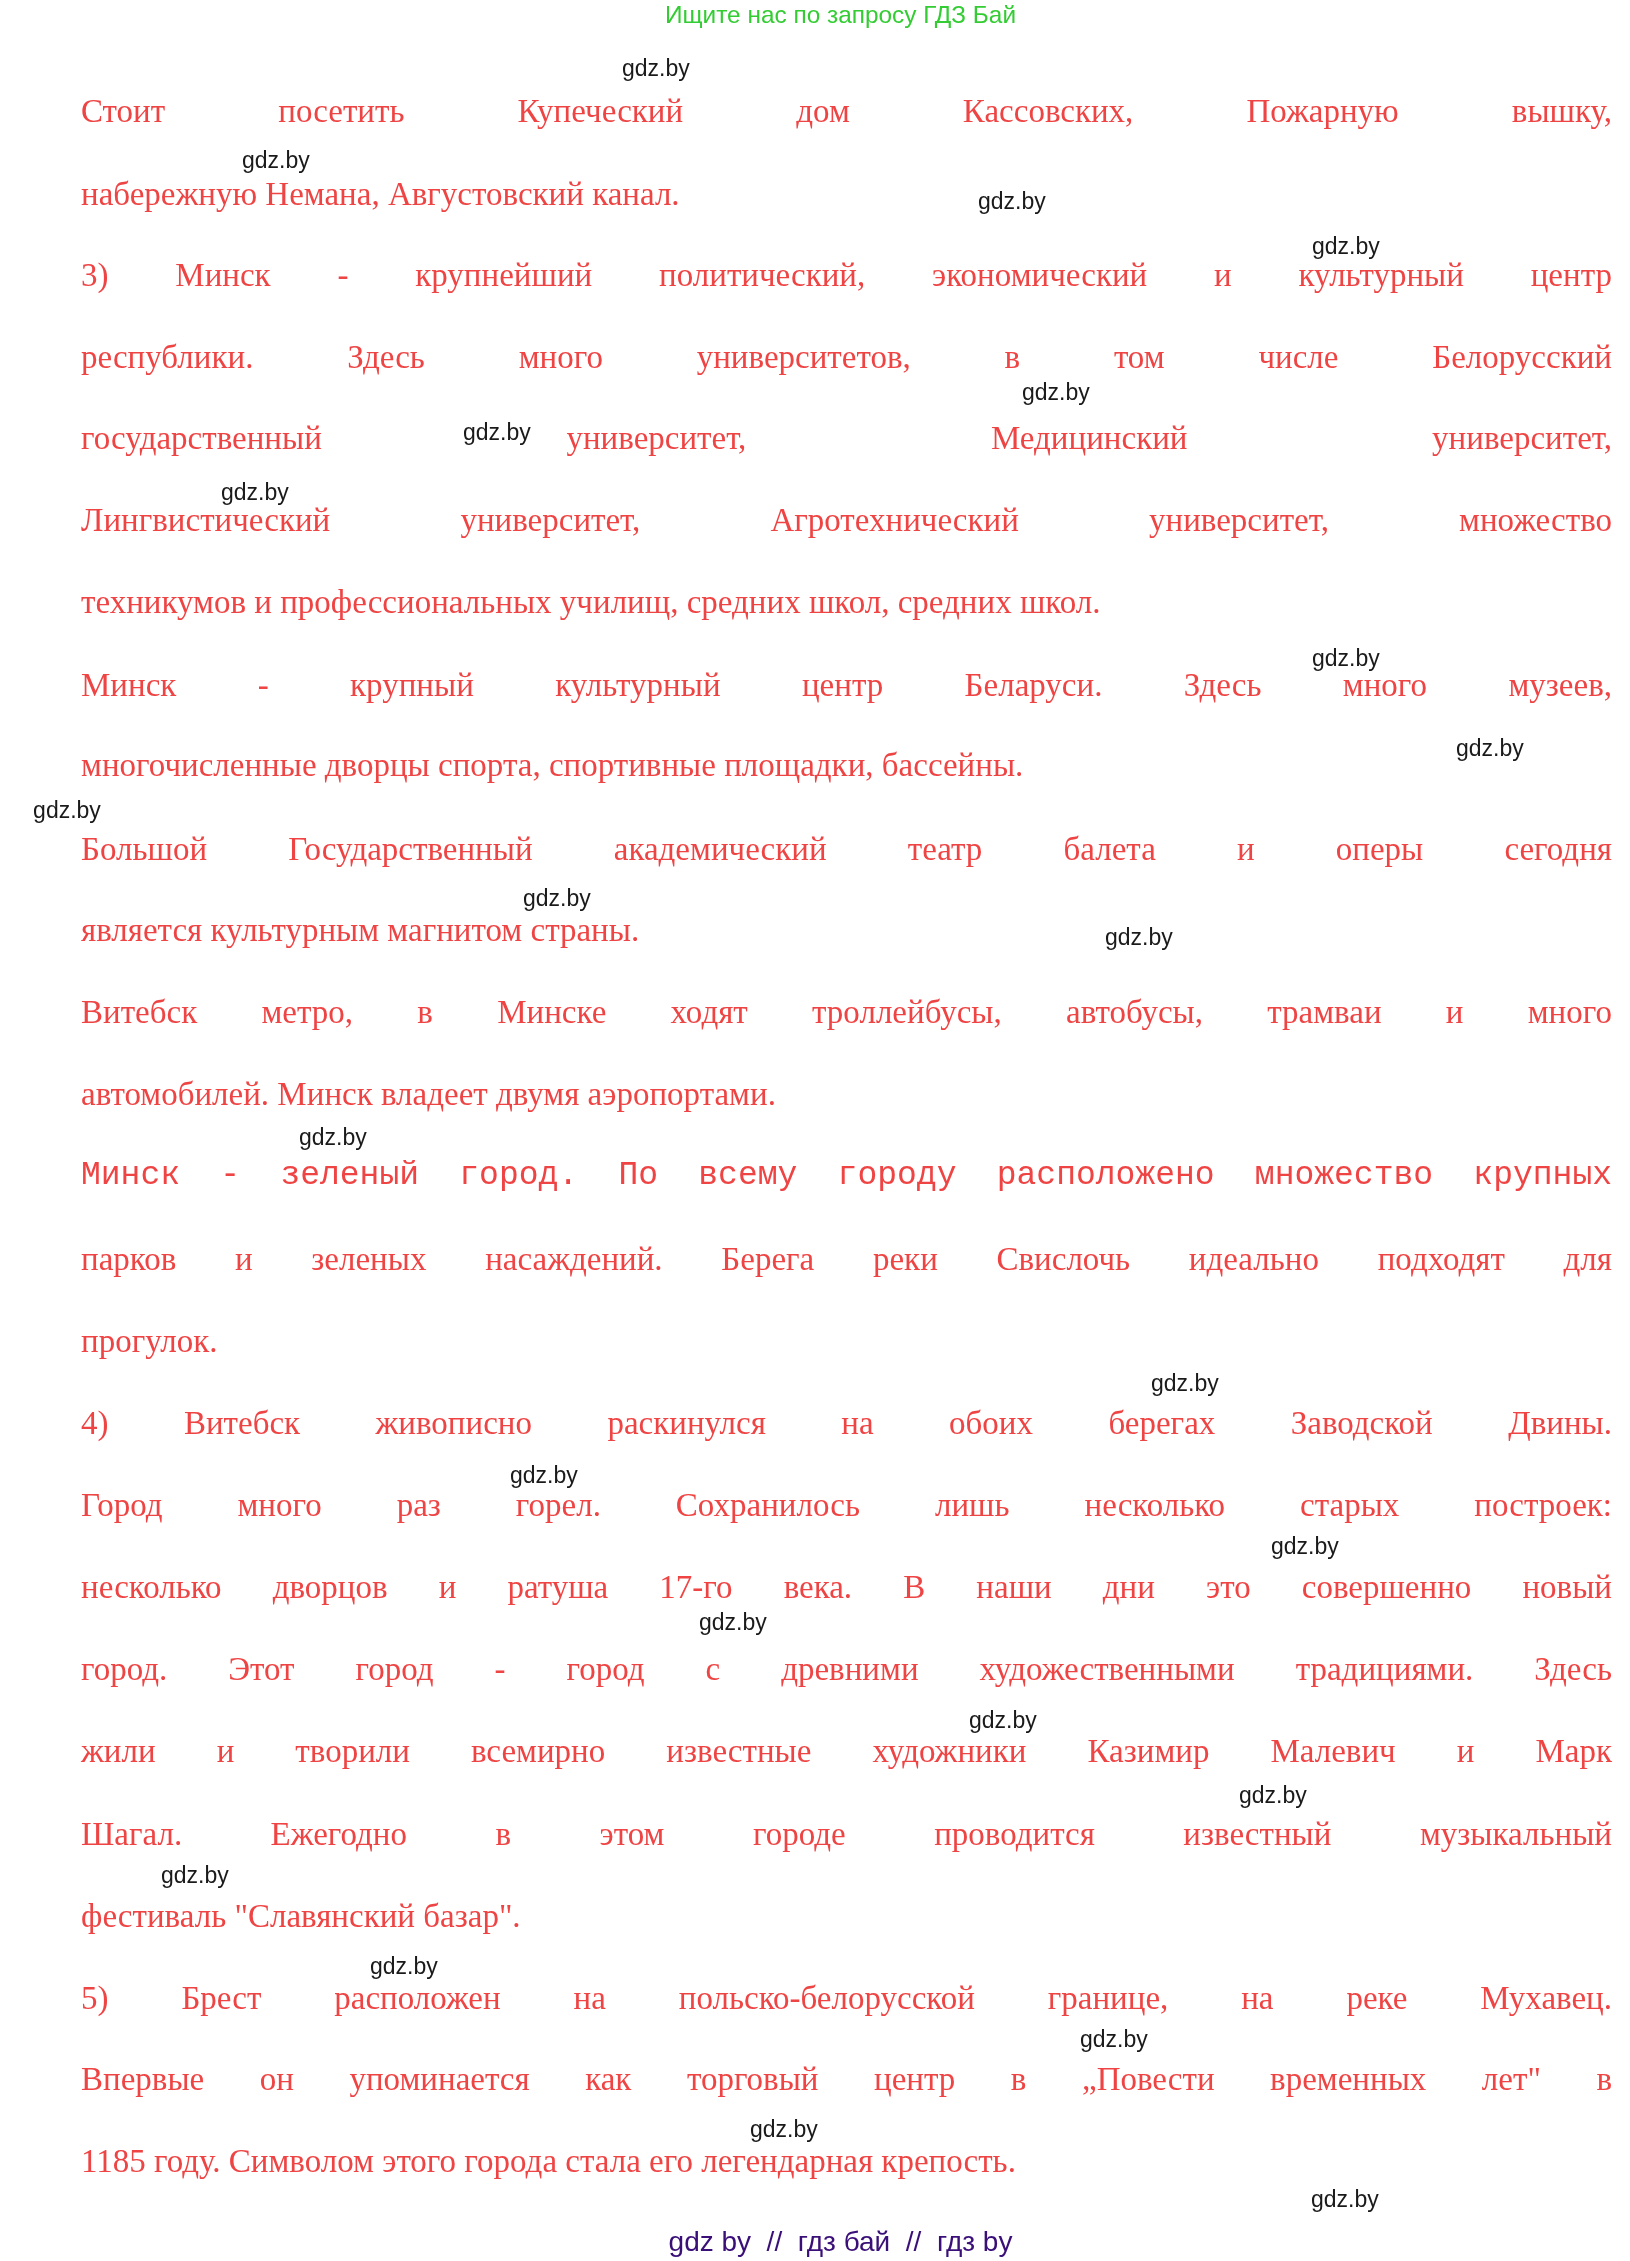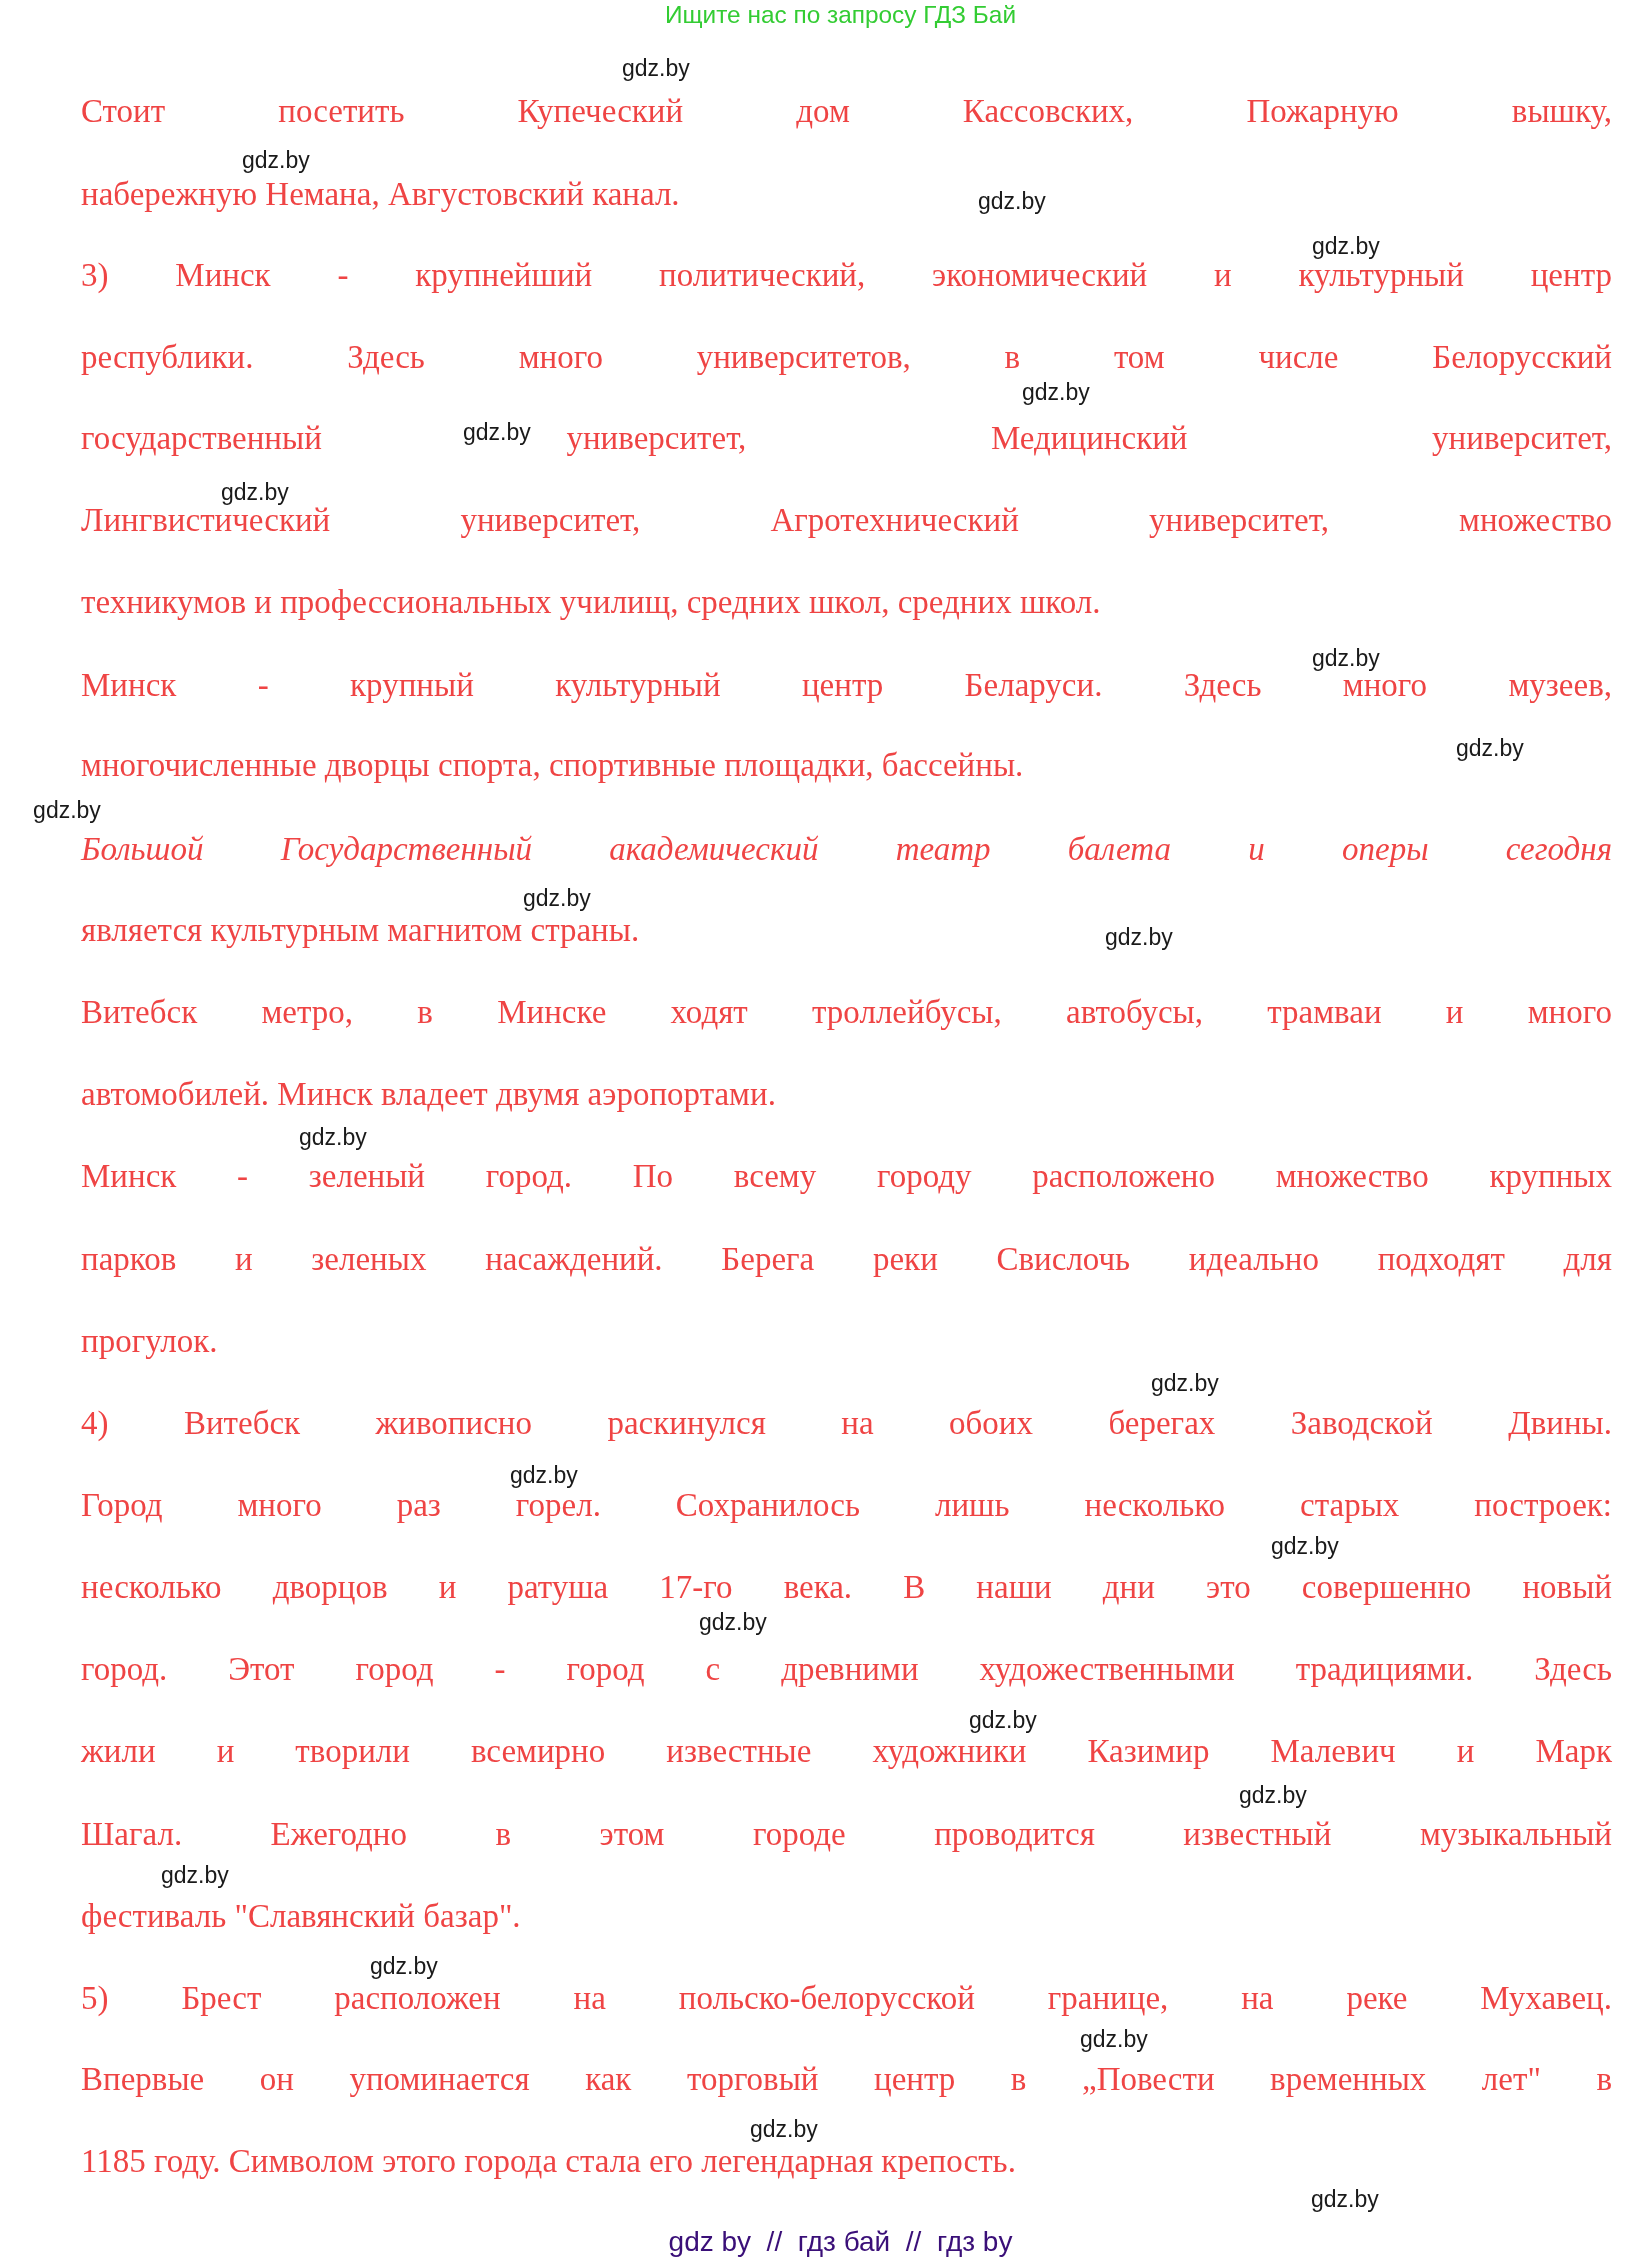--- a/index.html
+++ b/index.html
@@ -85,25 +85,25 @@
   <div id="lines-container">
       <div class="line justify" style="top: 90px;">Стоит посетить Купеческий дом Кассовских, Пожарную вышку,</div>
       <div class="line left" style="top: 173px;">набережную Немана, Августовский канал.</div>
       <div class="line justify" style="top: 254px;">3) Минск - крупнейший политический, экономический и культурный центр</div>
       <div class="line justify" style="top: 336px;">республики. Здесь много университетов, в том числе Белорусский</div>
       <div class="line justify" style="top: 417px;">государственный университет, Медицинский университет,</div>
       <div class="line justify" style="top: 499px;">Лингвистический университет, Агротехнический университет, множество</div>
       <div class="line left" style="top: 581px;">техникумов и профессиональных училищ, средних школ, средних школ.</div>
       <div class="line justify" style="top: 664px;">Минск - крупный культурный центр Беларуси. Здесь много музеев,</div>
       <div class="line left" style="top: 744px;">многочисленные дворцы спорта, спортивные площадки, бассейны.</div>
-      <div class="line justify" style="top: 828px; font-style: italic;">Большой Государственный академический театр балета и оперы сегодня</div>
+      <div class="line justify" style="top: 828px;">Большой Государственный академический театр балета и оперы сегодня</div>
       <div class="line left" style="top: 909px;">является культурным магнитом страны.</div>
       <div class="line justify" style="top: 991px;">Витебск метро, в Минске ходят троллейбусы, автобусы, трамваи и много</div>
       <div class="line left" style="top: 1073px;">автомобилей. Минск владеет двумя аэропортами.</div>
-      <div class="line justify" style="top: 1155px;">Минск - зеленый город. По всему городу расположено множество крупных</div>
+      <div class="line justify" style="top: 1155px; font-family: Liberation Mono, monospace;">Минск - зеленый город. По всему городу расположено множество крупных</div>
       <div class="line justify" style="top: 1238px;">парков и зеленых насаждений. Берега реки Свислочь идеально подходят для</div>
       <div class="line left" style="top: 1320px;">прогулок.</div>
       <div class="line justify" style="top: 1402px;">4) Витебск живописно раскинулся на обоих берегах Заводской Двины.</div>
       <div class="line justify" style="top: 1484px;">Город много раз горел. Сохранилось лишь несколько старых построек:</div>
       <div class="line justify" style="top: 1566px;">несколько дворцов и ратуша 17-го века. В наши дни это совершенно новый</div>
       <div class="line justify" style="top: 1648px;">город. Этот город - город с древними художественными традициями. Здесь</div>
       <div class="line justify" style="top: 1730px;">жили и творили всемирно известные художники Казимир Малевич и Марк</div>
       <div class="line justify" style="top: 1813px;">Шагал. Ежегодно в этом городе проводится известный музыкальный</div>
       <div class="line left" style="top: 1895px;">фестиваль "Славянский базар".</div>
       <div class="line justify" style="top: 1977px;">5) Брест расположен на польско-белорусской границе, на реке Мухавец.</div>

